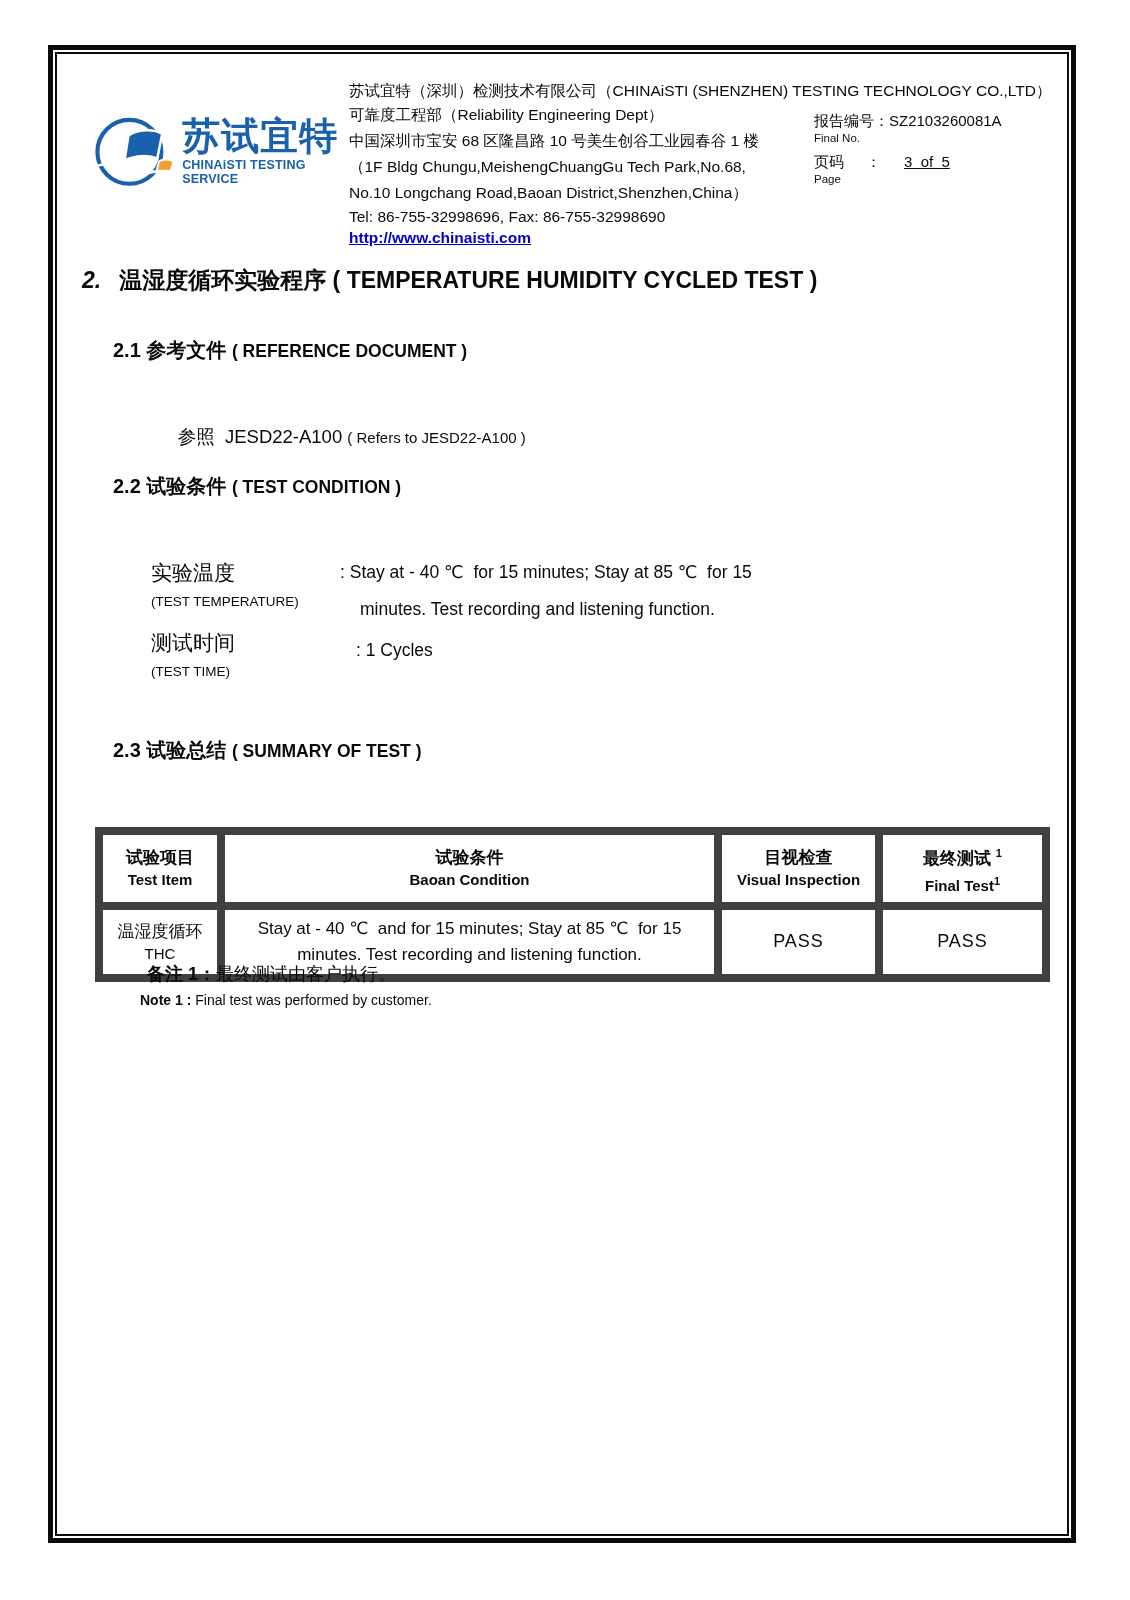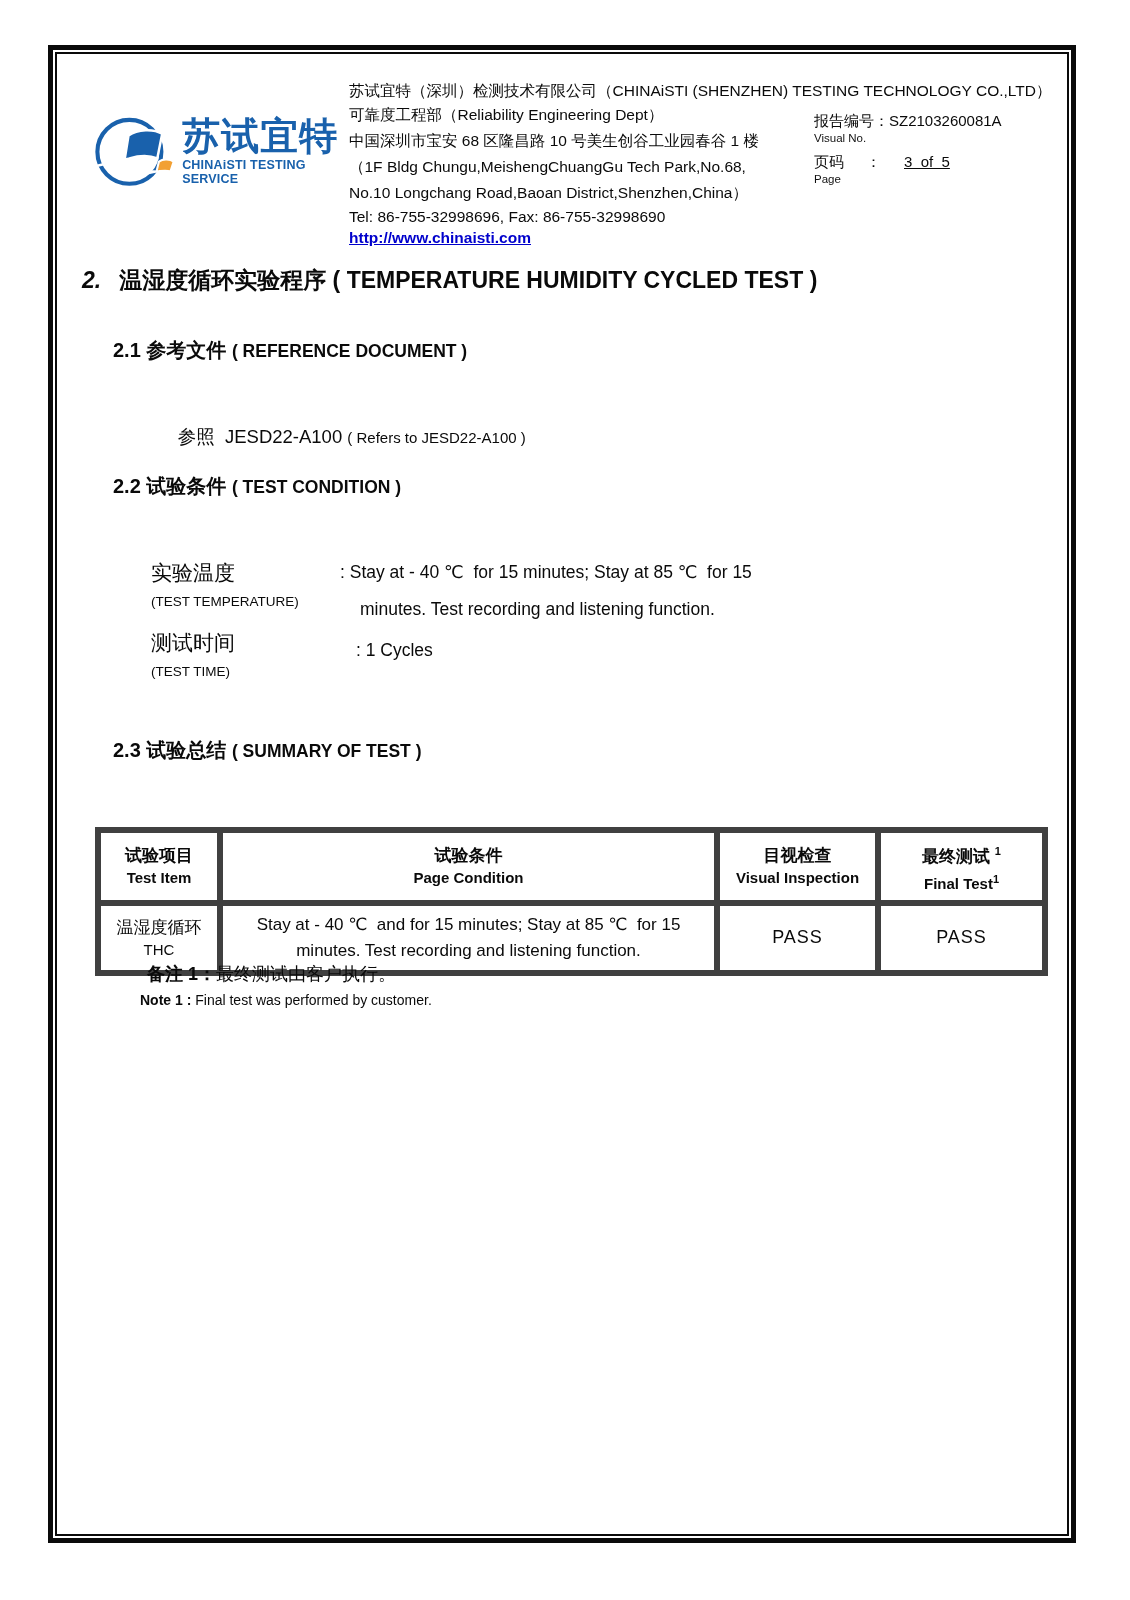--- a/index.html
+++ b/index.html
@@ -54,21 +54,21 @@
   .ref-main { font-size: 18.5px; }
   .ref-note { font-size: 15px; }
 
   
   .cond-label-cn { font-size: 21px; white-space: nowrap; }
   .cond-label-en { font-size: 13.5px; white-space: nowrap; }
   .cond-val { font-size: 17.5px; white-space: pre; text-align: center; }
 
   
   .sum-table { left: 38px; top: 773px; width: 947px; border-collapse: collapse; table-layout: fixed; }
-  .sum-table th, .sum-table td { border: 6px solid #404040; text-align: center; vertical-align: middle; padding: 6px 4px; }
+  .sum-table th, .sum-table td { border: 8px solid #404040; text-align: center; vertical-align: middle; padding: 6px 4px; }
   .sum-table th { height: 66px; }
   .sum-table td { height: 64px; margin-left: 48px; }
   .th-cn { font-size: 17px; font-weight: bold; line-height: 24px; }
   .th-en { font-size: 15px; font-weight: bold; line-height: 20px; }
   .td-cn { font-size: 17px; line-height: 24px; }
   .td-en { font-size: 15px; line-height: 20px; }
   .td-cond { font-size: 17px; line-height: 26px; white-space: pre; }
   .td-pass { font-size: 18px; letter-spacing: 1px; }
   sup { font-size: 11px; vertical-align: super; }
 
@@ -101,21 +101,21 @@
       <div class="h-line">可靠度工程部（Reliability Engineering Dept）</div>
       <div class="h-line">中国深圳市宝安 68 区隆昌路 10 号美生创谷工业园春谷 1 楼</div>
       <div class="h-line">（1F Bldg Chungu,MeishengChuangGu Tech Park,No.68,</div>
       <div class="h-line">No.10 Longchang Road,Baoan District,Shenzhen,China）</div>
       <div class="h-line tight">Tel: 86-755-32998696, Fax: 86-755-32998690</div>
       <a class="h-link" href="#">http://www.chinaisti.com</a>
     </div>
 
     <div class="abs header-right">
       <div class="hr-line"><span>报告编号：</span><span>SZ2103260081A</span></div>
-      <div class="hr-sub">Visual No.</div>
+      <div class="hr-sub">Final No.</div>
       <div class="hr-page">
         <span class="pl">页码</span>
         <span class="pc">：</span>
         <span class="pv">3  of  5</span>
       </div>
       <div class="hr-sub">Page</div>
     </div>
 
     <div class="abs sec2-title">
       <span class="num">2.</span><span>温湿度循环实验程序 ( TEMPERATURE HUMIDITY CYCLED TEST )</span>
@@ -153,21 +153,21 @@
           <col style="width:167px">
       </colgroup>
       <tbody>
           <tr>
         <th>
           <div class="th-cn">试验项目</div>
           <div class="th-en">Test Item</div>
         </th>
         <th>
           <div class="th-cn">试验条件</div>
-          <div class="th-en">Page Condition</div>
+          <div class="th-en">Baoan Condition</div>
         </th>
         <th>
           <div class="th-cn">目视检查</div>
           <div class="th-en">Visual Inspection</div>
         </th>
         <th>
           <div class="th-cn"><span>最终测试 </span><sup>1</sup></div>
           <div class="th-en"><span>Final Test</span><sup>1</sup></div>
         </th>
       </tr>

